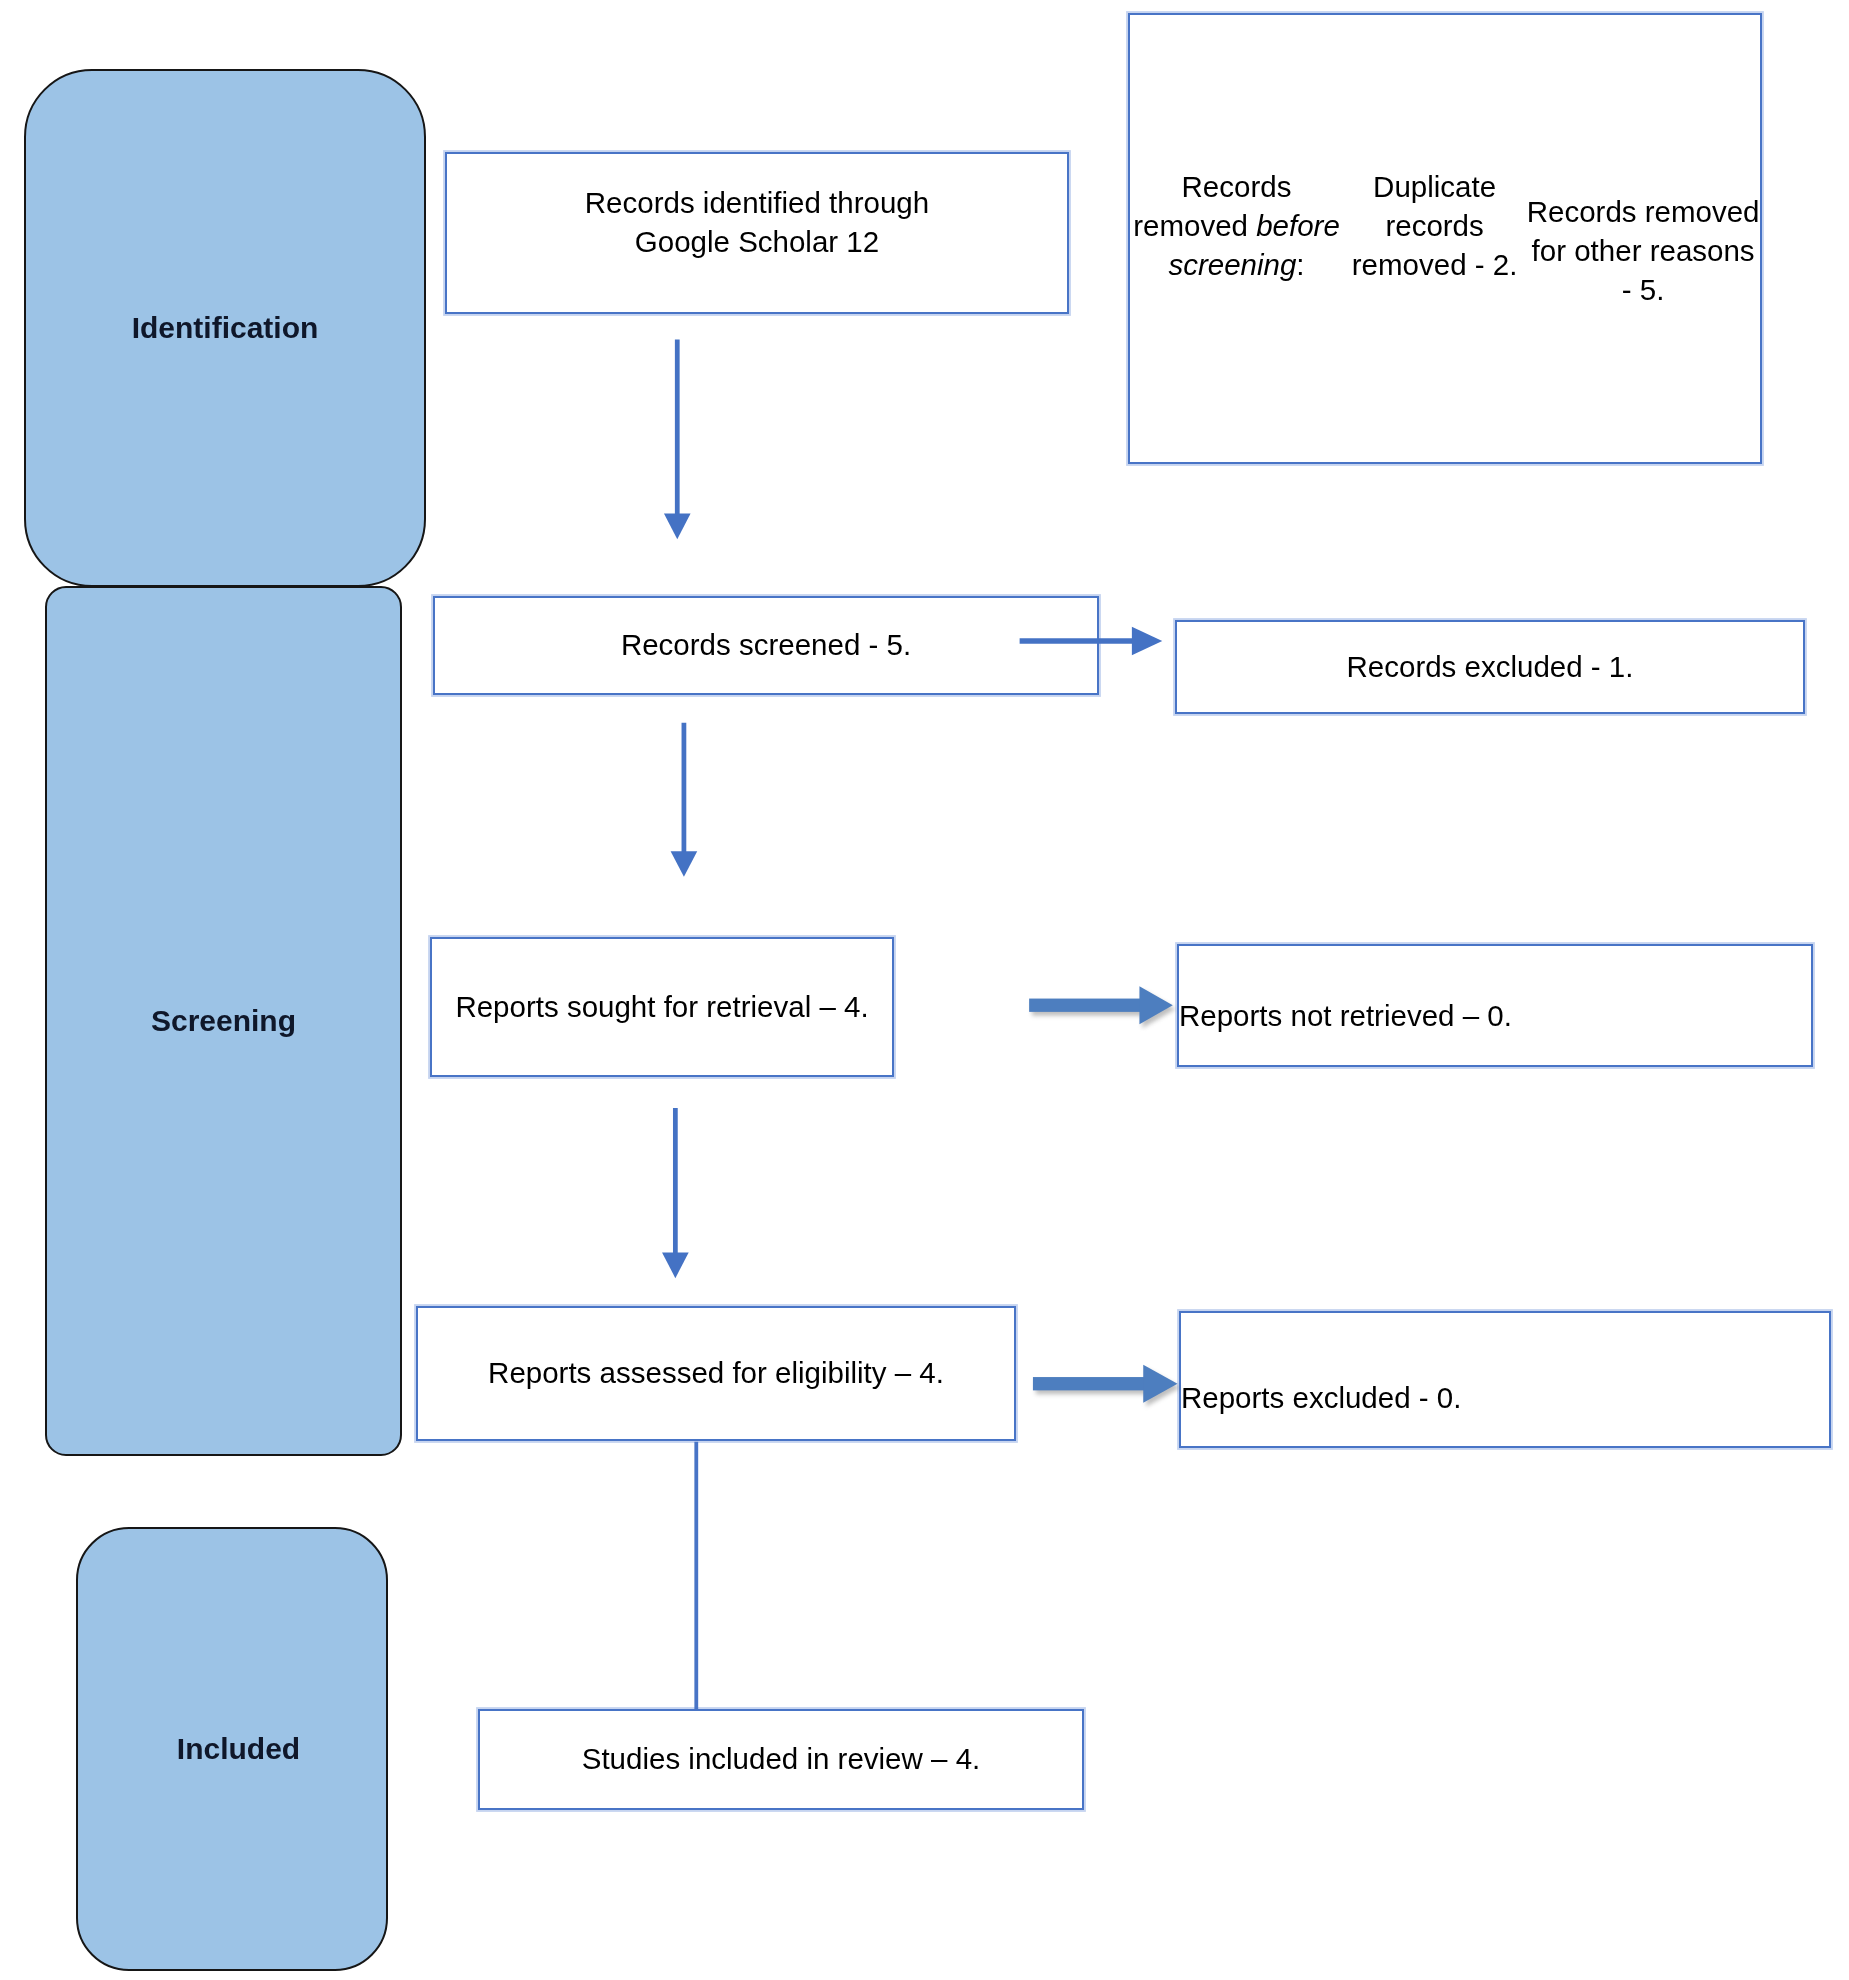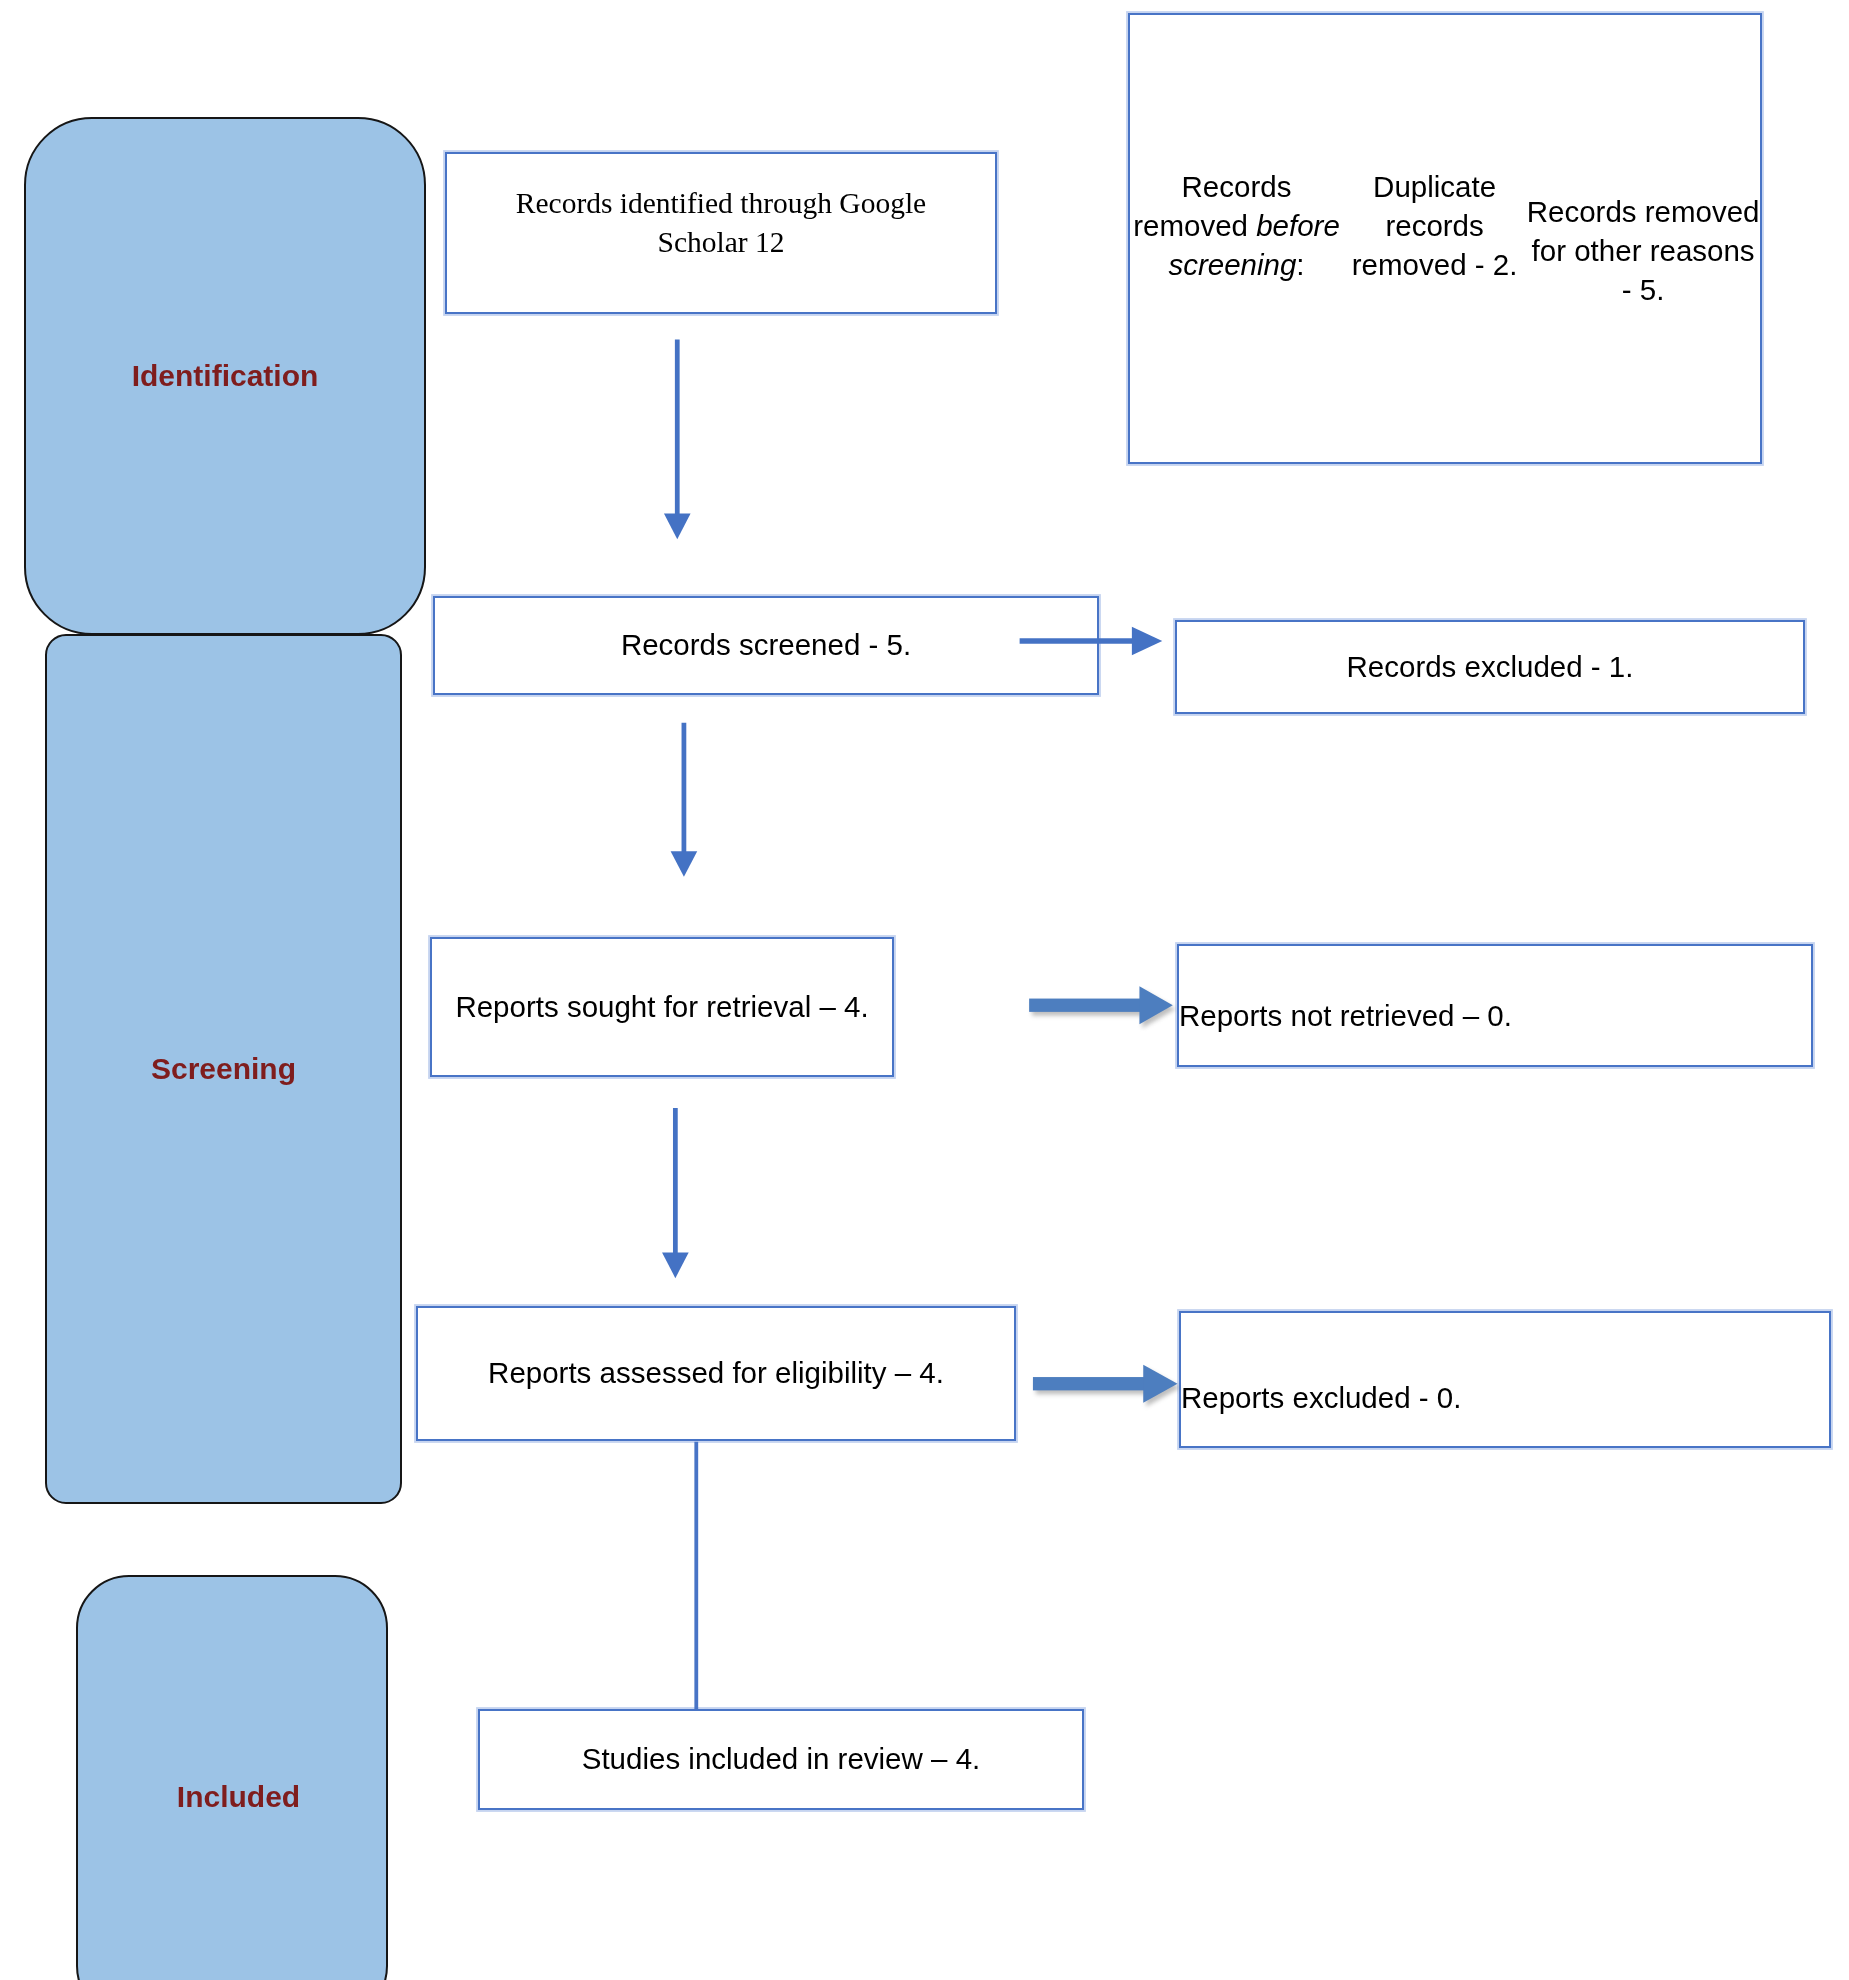--- a/index.html
+++ b/index.html
@@ -4,36 +4,36 @@
 <style>
   html,body{margin:0;padding:0;background:#ffffff;}
   .canvas{
     position:relative;width:1850px;height:1980px;background:#ffffff;overflow:hidden;
     font-family:"Liberation Sans",sans-serif;color:#000;
   }
   
   .stage{
     position:absolute;background:#9CC3E6;border:2.9px solid #161616;
     display:flex;align-items:center;justify-content:center;
-    font-weight:bold;font-size:30px;color:#7f1d1d;text-align:center;margin-top:48px;
+    font-weight:bold;font-size:30px;color:#0f172a;text-align:center;
   }
   #stage-identification{left:24px;top:69px;width:398px;height:514px;border-radius:68px;}
   #stage-screening{left:45px;top:586px;width:353px;height:866px;border-radius:21px;}
   #stage-included{left:76px;top:1527px;width:295px;height:440px;border-radius:53px;padding-left:13px;}
 
   
   .fbox{
     position:absolute;background:#ffffff;
     border:2.9px solid #4874C6;
     box-shadow:0 0 0 1.9px #c6d4f0;
     display:flex;align-items:center;justify-content:center;
     font-size:29.5px;line-height:1.32;text-align:center;box-sizing:border-box;
   }
   .fbox .txt{display:block;}
-  #box-identified{left:445px;top:152px;width:552px;height:162px;padding-bottom:21px;font-family:Liberation Serif, serif;}
+  #box-identified{left:445px;top:152px;width:624px;height:162px;padding-bottom:21px;}
   #box-identified .txt{max-width:447px;}
   #box-screened{left:433px;top:596px;width:666px;height:99px;}
   #box-sought{left:430px;top:937px;width:464px;height:140px;}
   #box-sought .txt{max-width:457px;}
   #box-assessed{left:416px;top:1306px;width:600px;height:135px;justify-content:center;}
   #box-assessed .txt{max-width:495px;}
   #box-studies{left:478px;top:1709px;width:606px;height:101px;}
   #box-removed-before{left:1128px;top:13.3px;width:634px;height:451px;justify-content:flex-start;padding-top:25px;}
   #box-removed-before p{margin:0 0 49px 0;}
   #box-removed-before .hd{max-width:447px;}

